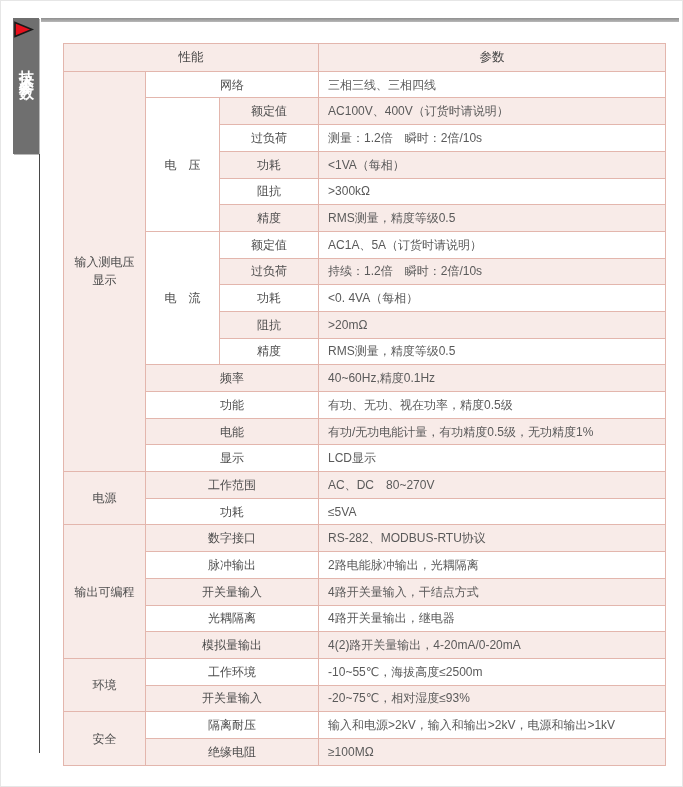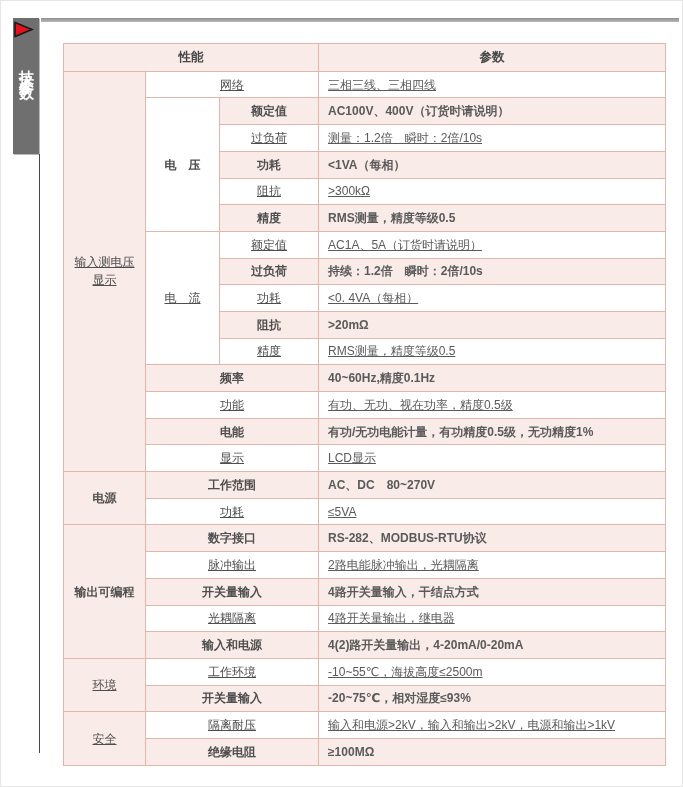--- a/index.html
+++ b/index.html
@@ -17,22 +17,22 @@
             background:var(--tab-gray);box-shadow:1px 1px 0 #b9b9b9;}
   .tri{position:absolute;left:0;top:3px;}
   .tab-label{position:absolute;left:50%;top:40px;transform:translateX(-50%);
              writing-mode:vertical-rl;text-orientation:upright;
              color:#fff;font-size:15px;font-weight:bold;letter-spacing:5px;white-space:nowrap;}
   .side-line{position:absolute;left:38px;top:153px;width:1px;height:599px;background:var(--side-line);}
   table.spec{position:absolute;left:62px;top:42px;width:602px;height:723px;
              border-collapse:collapse;table-layout:fixed;}
   table.spec td{border:1px solid var(--border-pink);font-size:12px;color:var(--text-dark);
                 text-align:center;vertical-align:middle;padding:0;line-height:1.5;}
-  tr.even td{background:var(--row-pink);font-weight:bold;}
-  tr.odd td{background:var(--row-white);text-decoration:underline;}
+  tr.even td{background:var(--row-pink);}
+  tr.odd td{background:var(--row-white);}
   table.spec td.group{background:var(--row-pink)!important;margin-left:8px;}
   table.spec td.mid{background:var(--row-white)!important;}
   table.spec td.head{font-size:12.5px;color:#474747;}
   table.spec td.value{text-align:left;padding:0 16px 0 9px;color:var(--text-val);}
 </style>
 </head>
 <body>
 
 <div class="page">
   <div class="top-rule"></div>
@@ -141,21 +141,21 @@
         </tr>
         <tr class="even">
           <td class="label" colspan="2">开关量输入</td>
           <td class="value">4路开关量输入，干结点方式</td>
         </tr>
         <tr class="odd">
           <td class="label" colspan="2">光耦隔离</td>
           <td class="value">4路开关量输出，继电器</td>
         </tr>
         <tr class="even">
-          <td class="label" colspan="2">输入和电源</td>
+          <td class="label" colspan="2">模拟量输出</td>
           <td class="value">4(2)路开关量输出，4-20mA/0-20mA</td>
         </tr>
         <tr class="odd">
           <td class="group" rowspan="2">环境</td>
           <td class="label" colspan="2">工作环境</td>
           <td class="value">-10~55℃，海拔高度≤2500m</td>
         </tr>
         <tr class="even">
           <td class="label" colspan="2">开关量输入</td>
           <td class="value">-20~75℃，相对湿度≤93%</td>

